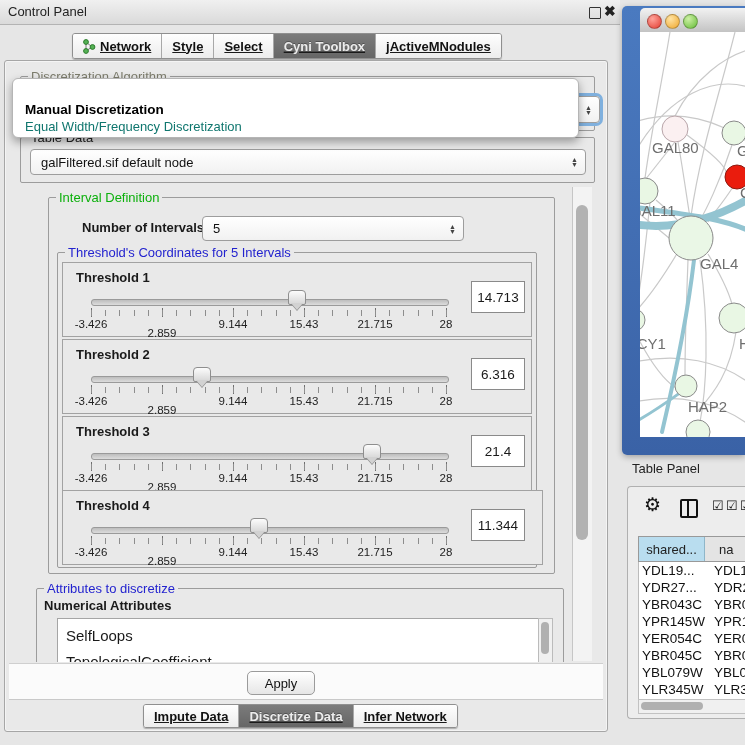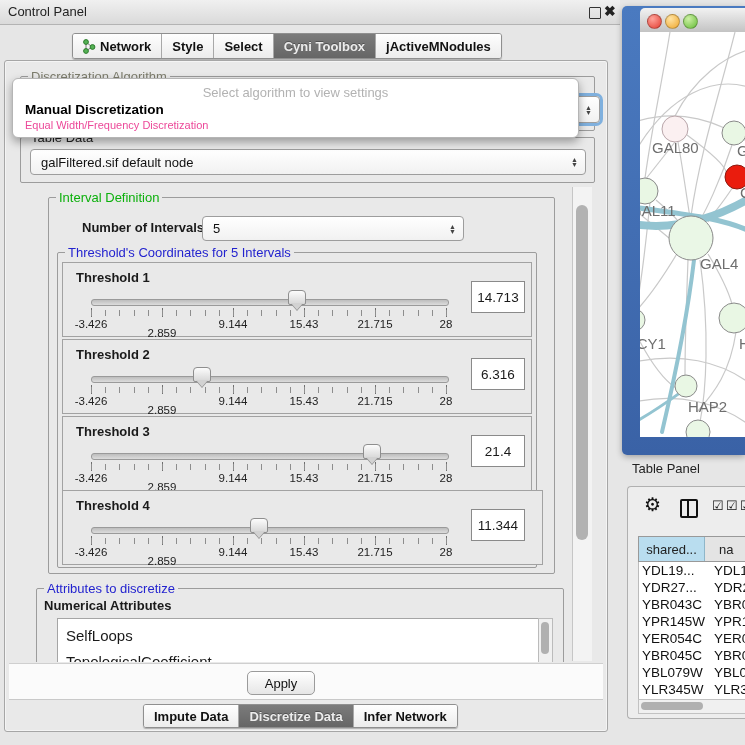--- a/index.html
+++ b/index.html
@@ -9,21 +9,21 @@
 
   
   .cp-titlebar{left:0;top:0;width:620px;height:24px;background:linear-gradient(#f0f0f0,#dadada);
                border-bottom:1px solid #b3b3b3;}
   .cp-title{position:absolute;left:8px;top:4px;font-size:13px;color:#222;}
   .float-ico{position:absolute;left:589px;top:7px;width:10px;height:10px;border:1.6px solid #333;border-radius:1px;}
   .close-ico{position:absolute;left:604px;top:3px;font-size:14px;font-weight:bold;color:#222;}
 
   
   .seg{display:flex;height:24px;border:1px solid #8f8f8f;border-radius:3px;overflow:hidden;
-       box-shadow:0 1px 1px rgba(0,0,0,.25);}
+       box-shadow:0 1px 1px rgba(0,0,0,.25);text-decoration:underline;}
   .seg .tab{display:flex;align-items:center;justify-content:center;gap:4px;padding:0 10px;
        background:linear-gradient(#fefefe,#ececec);border-right:1px solid #a8a8a8;
        font-size:13px;font-weight:bold;color:#111;white-space:nowrap;}
   .seg .tab:last-child{border-right:none;}
   .seg .tab.sel{background:linear-gradient(#7b7b7b,#666);color:#ececec;text-shadow:0 -1px 0 rgba(0,0,0,.3);}
 
   
   .outer-panel{left:4px;top:60px;width:602px;height:670px;background:#e9e9e9;
                border:1px solid #a6a6a6;border-radius:3px;box-shadow:inset 0 0 0 1px #f4f4f4;}
 
@@ -33,21 +33,21 @@
   .combo{position:absolute;background:linear-gradient(#ffffff,#f1f1f1);border:1px solid #9d9d9d;
          border-radius:4px;display:flex;align-items:center;padding-left:10px;font-size:13px;color:#111;}
   .stepper{position:absolute;right:7px;top:50%;transform:translateY(-50%);display:flex;flex-direction:column;
            line-height:5px;font-size:7px;color:#444;}
 
   
   .popup{left:12px;top:78px;width:565px;height:58px;background:#fff;border:1px solid #b5b5b5;
          border-radius:6px;box-shadow:0 4px 10px rgba(0,0,0,.35);z-index:30;}
   .popup .ph{position:absolute;top:6px;left:0;width:100%;text-align:center;color:#b2b2b2;font-size:13px;}
   .popup .it1{position:absolute;top:23px;left:12px;font-weight:bold;font-size:13.5px;color:#000;}
-  .popup .it2{position:absolute;top:40px;left:12px;font-size:11px;color:#ec4899;}
+  .popup .it2{position:absolute;top:40px;left:12px;font-size:13px;color:#0f766e;}
 
   
   .algo-combo{left:30px;top:96px;width:558px;height:25px;box-shadow:0 0 0 3px #7fb0de;z-index:10;}
 
   
   .viewport{left:12px;top:186px;width:560px;height:476px;overflow:hidden;background:#e9e9e9;}
   .vscroll{left:572px;top:187px;width:19px;height:474px;background:#f3f3f3;border-left:1px solid #c6c6c6;}
   .vscroll .thumb{position:absolute;left:3px;top:18px;width:12px;height:335px;background:#b2b2b2;border-radius:7px;}
 
   
@@ -157,21 +157,20 @@
   <div class="abs outer-panel"></div>
 
   <div class="groupbox" style="left:20px;top:76px;width:573px;height:53px;">
     <span class="grouplab lab-dim">Discretization Algorithm</span>
   </div>
   <div class="combo abs algo-combo">
     <span class="stepper">▲<br>▼</span>
   </div>
 
   <div class="abs popup">
-    <div class="ph">Select algorithm to view settings</div>
     <div class="it1">Manual Discretization</div>
     <div class="it2">Equal Width/Frequency Discretization</div>
   </div>
 
   <div class="groupbox" style="left:20px;top:137px;width:573px;height:44px;">
     <span class="grouplab" style="color:#222;">Table Data</span>
   </div>
   <div class="combo abs" style="left:30px;top:149px;width:544px;height:24px;">
     <span>galFiltered.sif default node</span>
     <span class="stepper">▲<br>▼</span>

